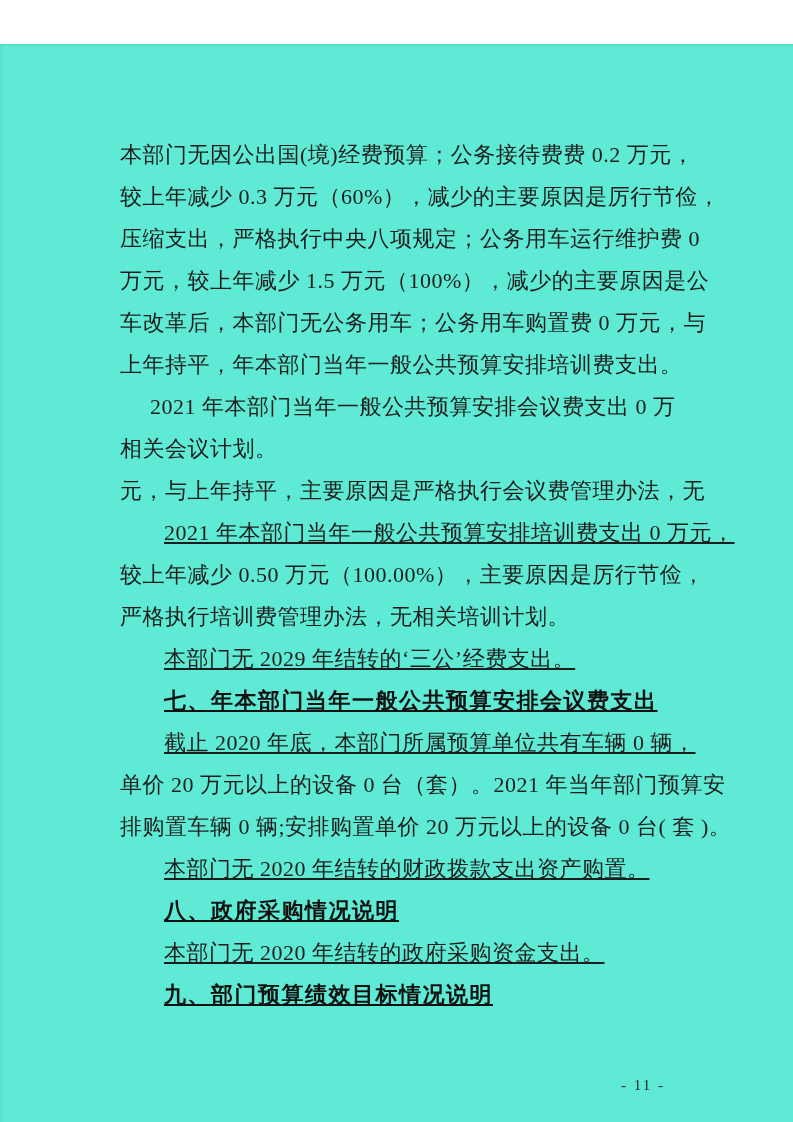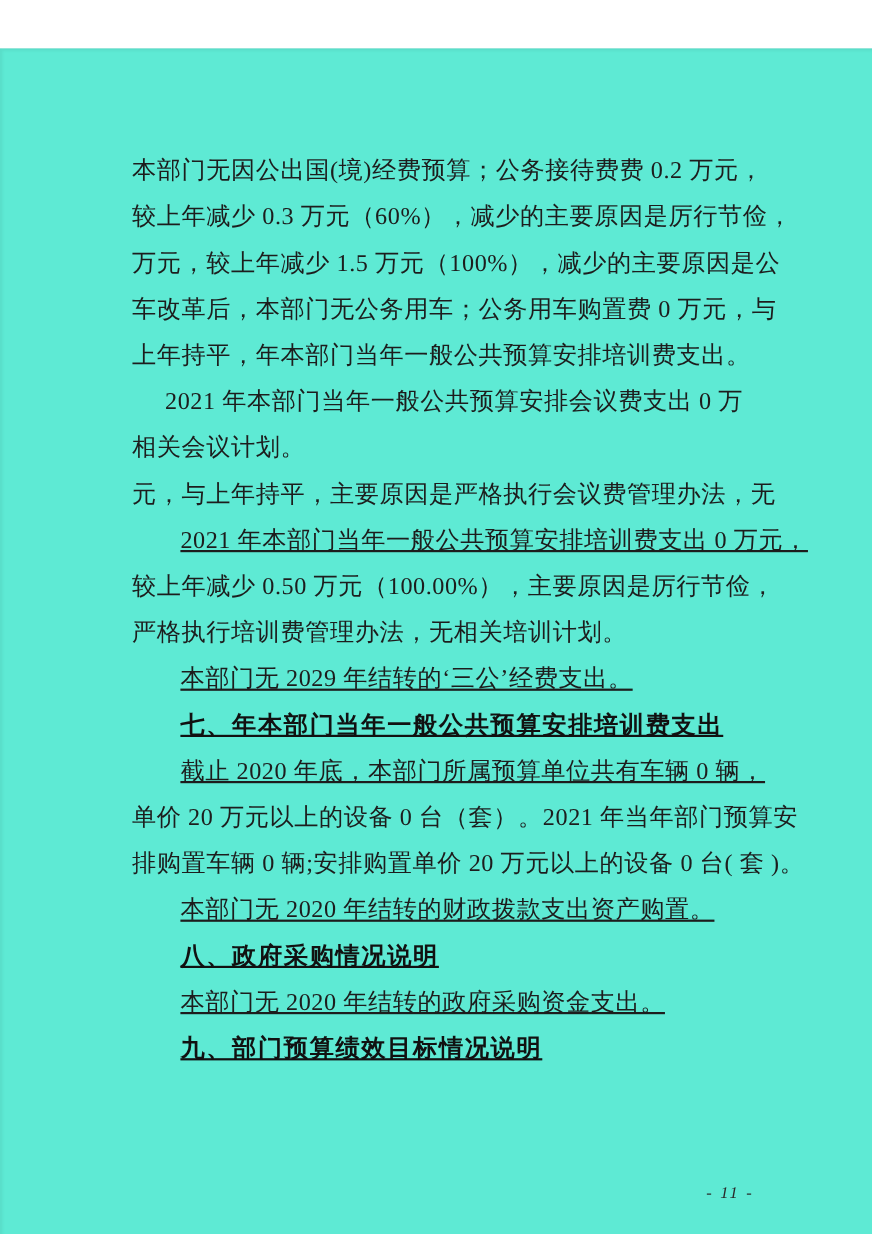--- a/index.html
+++ b/index.html
@@ -36,47 +36,47 @@
   .indent { text-indent: 44px; text-decoration: underline; }
   .indent-sm { text-indent: 30px; }
   .heading {
     font-weight: 700;
     color: #111111;
     letter-spacing: 1.5px;
   }
   .footer {
     position: absolute;
     top: 1033px;
-    left: 642px;
+    left: 621px;
     width: 60px;
     font-size: 15px;
     letter-spacing: 2px;
     color: #2a2a2a;
     white-space: nowrap;
-    font-style: italic;
   }
 </style>
 </head>
 <body>
 
 <div class="page">
   <div class="content">
     <div class="line">本部门无因公出国(境)经费预算；公务接待费费 0.2 万元，</div>
     <div class="line">较上年减少 0.3 万元（60%），减少的主要原因是厉行节俭，</div>
+    <div class="line">压缩支出，严格执行中央八项规定；公务用车运行维护费 0</div>
     <div class="line">万元，较上年减少 1.5 万元（100%），减少的主要原因是公</div>
     <div class="line">车改革后，本部门无公务用车；公务用车购置费 0 万元，与</div>
     <div class="line">上年持平，年本部门当年一般公共预算安排培训费支出。</div>
     <div class="line indent-sm">2021 年本部门当年一般公共预算安排会议费支出 0 万</div>
     <div class="line">相关会议计划。</div>
     <div class="line">元，与上年持平，主要原因是严格执行会议费管理办法，无</div>
     <div class="line indent">2021 年本部门当年一般公共预算安排培训费支出 0 万元，</div>
     <div class="line">较上年减少 0.50 万元（100.00%），主要原因是厉行节俭，</div>
     <div class="line">严格执行培训费管理办法，无相关培训计划。</div>
     <div class="line indent">本部门无 2029 年结转的‘三公’经费支出。</div>
-    <div class="line indent heading">七、年本部门当年一般公共预算安排培训费支出</div>
+    <div class="line indent heading">七、年本部门当年一般公共预算安排会议费支出</div>
     <div class="line indent">截止 2020 年底，本部门所属预算单位共有车辆 0 辆，</div>
     <div class="line">单价 20 万元以上的设备 0 台（套）。2021 年当年部门预算安</div>
     <div class="line">排购置车辆 0 辆;安排购置单价 20 万元以上的设备 0 台( 套 )。</div>
     <div class="line indent">本部门无 2020 年结转的财政拨款支出资产购置。</div>
     <div class="line indent heading">八、政府采购情况说明</div>
     <div class="line indent">本部门无 2020 年结转的政府采购资金支出。</div>
     <div class="line indent heading">九、部门预算绩效目标情况说明</div>
   </div>
   <div class="footer">- 11 -</div>
 </div>

